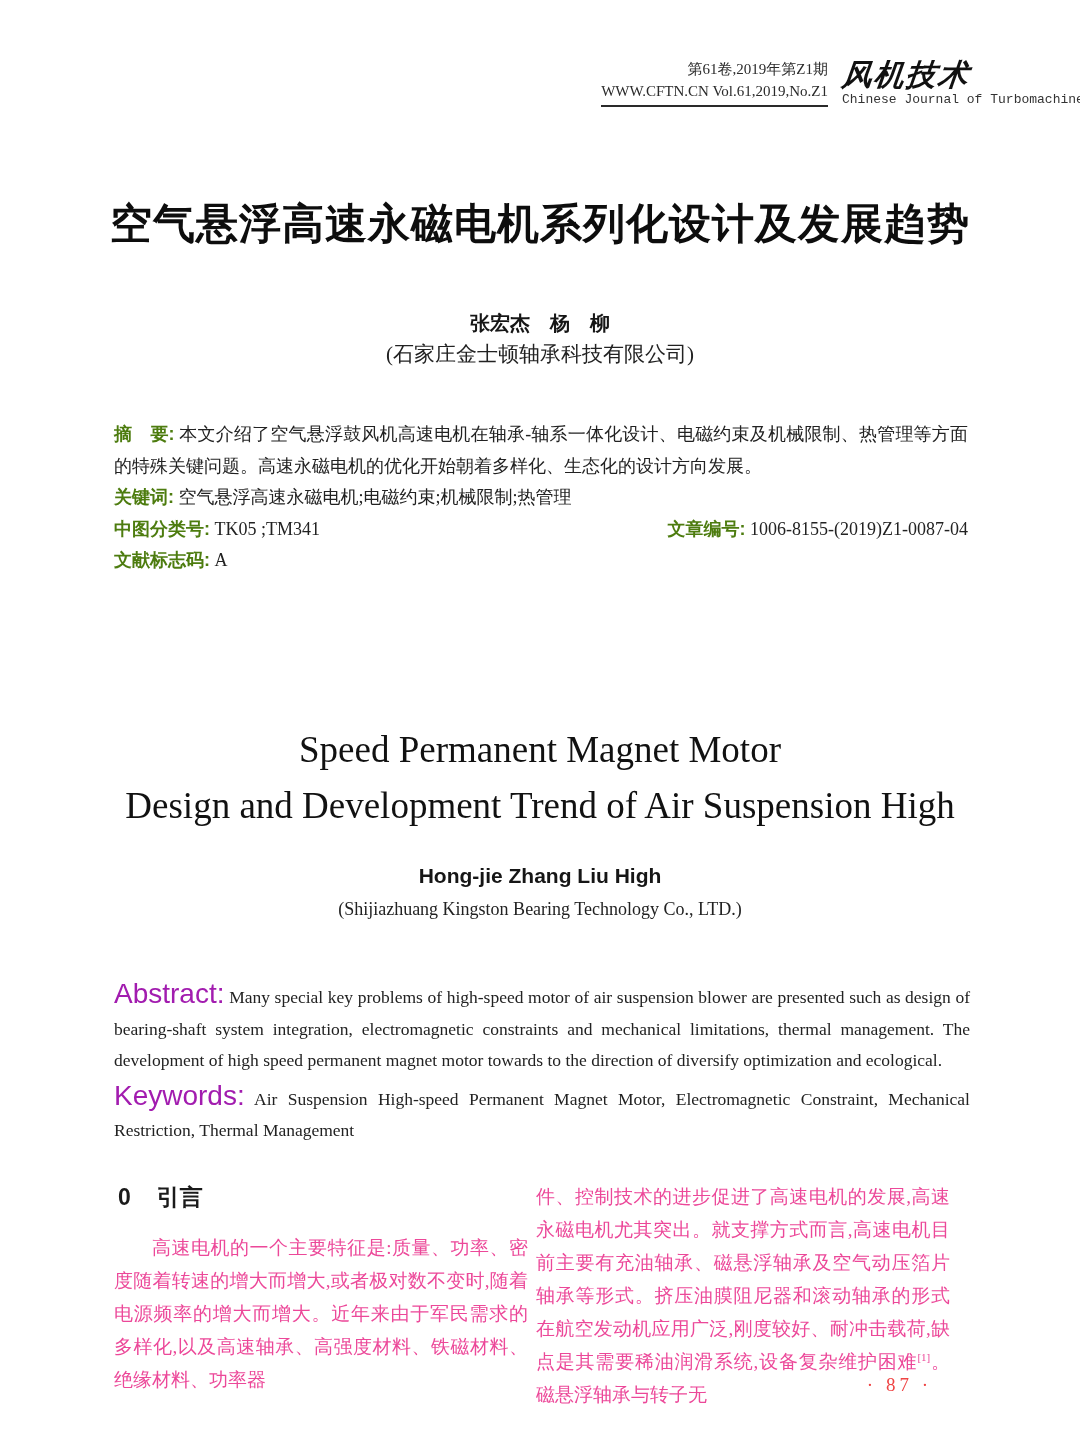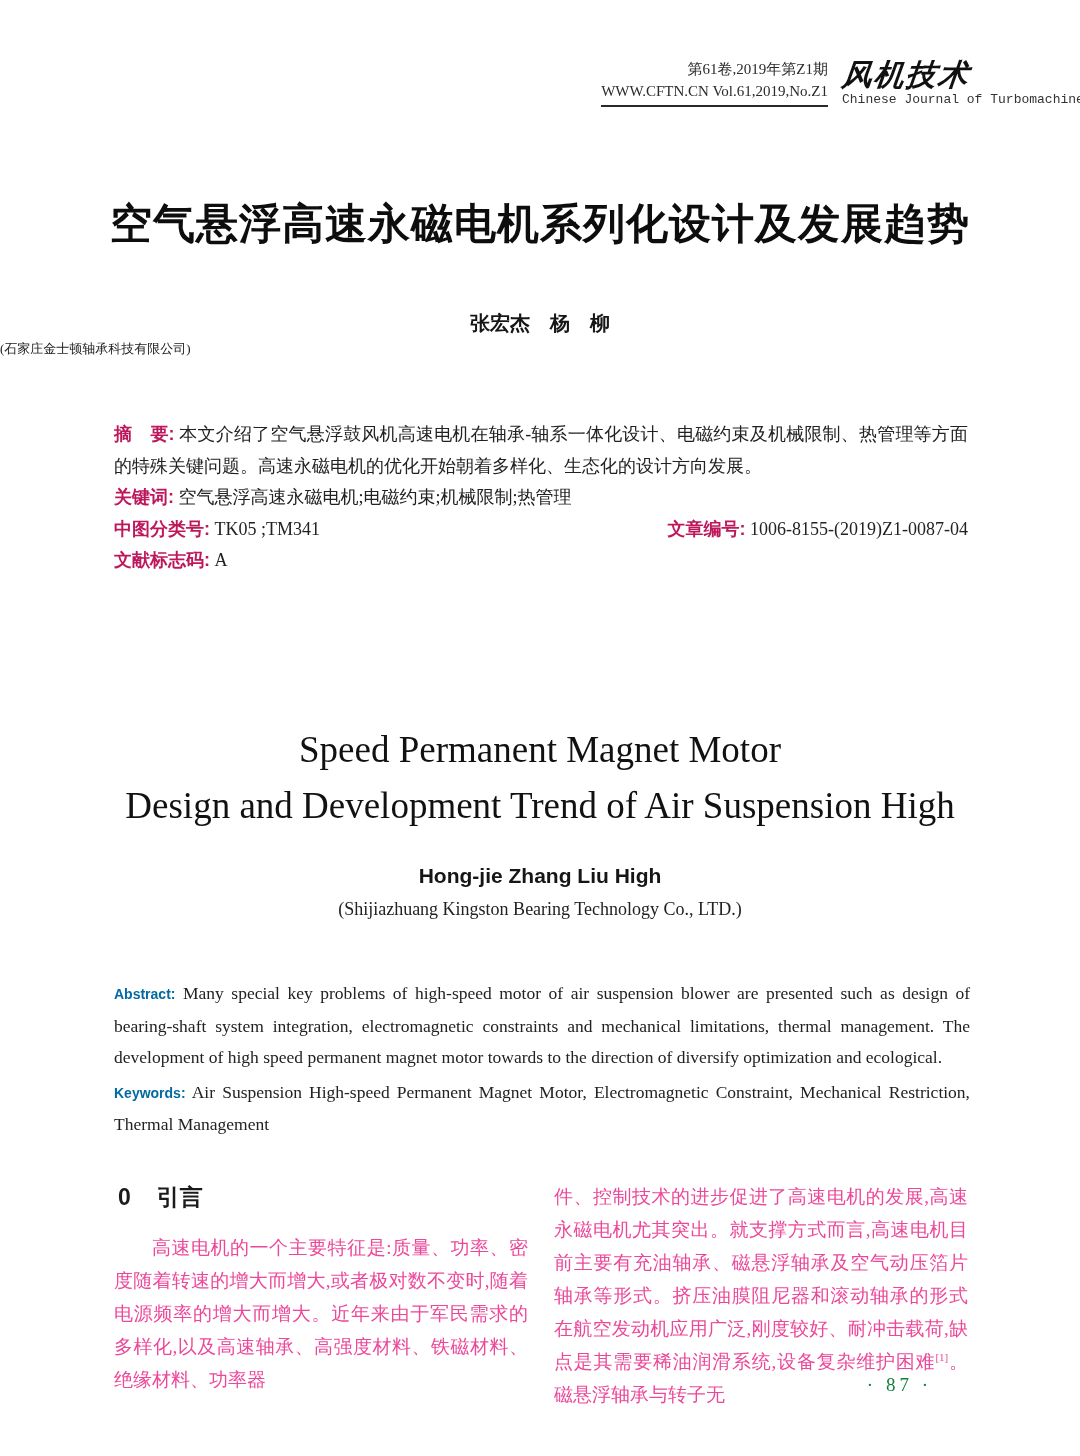--- a/index.html
+++ b/index.html
@@ -74,39 +74,39 @@
     font-family: "Liberation Sans", "DejaVu Sans", sans-serif;
     font-weight: bold;
     font-size: 20px;
     color: #161616;
   }
   .affiliation-cn {
     position: absolute;
     top: 340px;
     left: 0;
     width: 100%;
-    text-align: left;
-    font-size: 13px;
+    text-align: center;
+    font-size: 21px;
     color: #222;
   }
 
   
   .meta {
     position: absolute;
     top: 419px;
     left: 114px;
     width: 854px;
     font-size: 18px;
     line-height: 31.5px;
     color: #222;
   }
   .meta-label {
     font-family: "Liberation Sans", "DejaVu Sans", sans-serif;
     font-weight: bold;
-    color: #be185d;
+    color: #4d7c0f;
   }
   .meta p { text-align: justify; word-break: break-all; }
   .meta-row {
     display: flex;
     justify-content: space-between;
     word-break: keep-all;
     gap: 16px;
   }
 
   
@@ -147,34 +147,34 @@
     top: 978px;
     left: 114px;
     width: 856px;
     font-size: 17.5px;
     line-height: 31.5px;
     color: #222;
   }
   .abstract-en p { text-align: justify; }
   .en-label {
     font-family: "Liberation Sans", "DejaVu Sans", sans-serif;
-    font-weight: bold;
-    font-size: 14px;
-    color: #0369a1;
+    font-weight: normal;
+    font-size: 28px;
+    color: #a21caf;
   }
   .abstract-en .kw { margin-top: 3px; }
 
   
   .columns {
     position: absolute;
     top: 1180px;
     left: 114px;
     width: 854px;
     display: flex;
-    gap: 26px;
+    gap: 8px;
   }
   .col { width: 414px; }
   .section-heading {
     font-family: "Liberation Sans", "DejaVu Sans", sans-serif;
     font-weight: 600;
     font-size: 23px;
     color: #1a1a1a;
     margin: 2px 0 18px 4px;
   }
   .section-heading .sec-title { margin-left: 26px; }
@@ -188,21 +188,21 @@
   .indent { text-indent: 2em; }
   .body-para sup { font-size: 11px; line-height: 0; }
 
   
   .page-number {
     position: absolute;
     top: 1374px;
     right: 148px;
     font-size: 19px;
     letter-spacing: 4px;
-    color: #15803d;
+    color: #ef4444;
   }
 </style>
 </head>
 <body>
 
 <div class="page">
 
   <div class="header">
     <div class="issue-block">
       <div>第61卷,2019年第Z1期</div>

